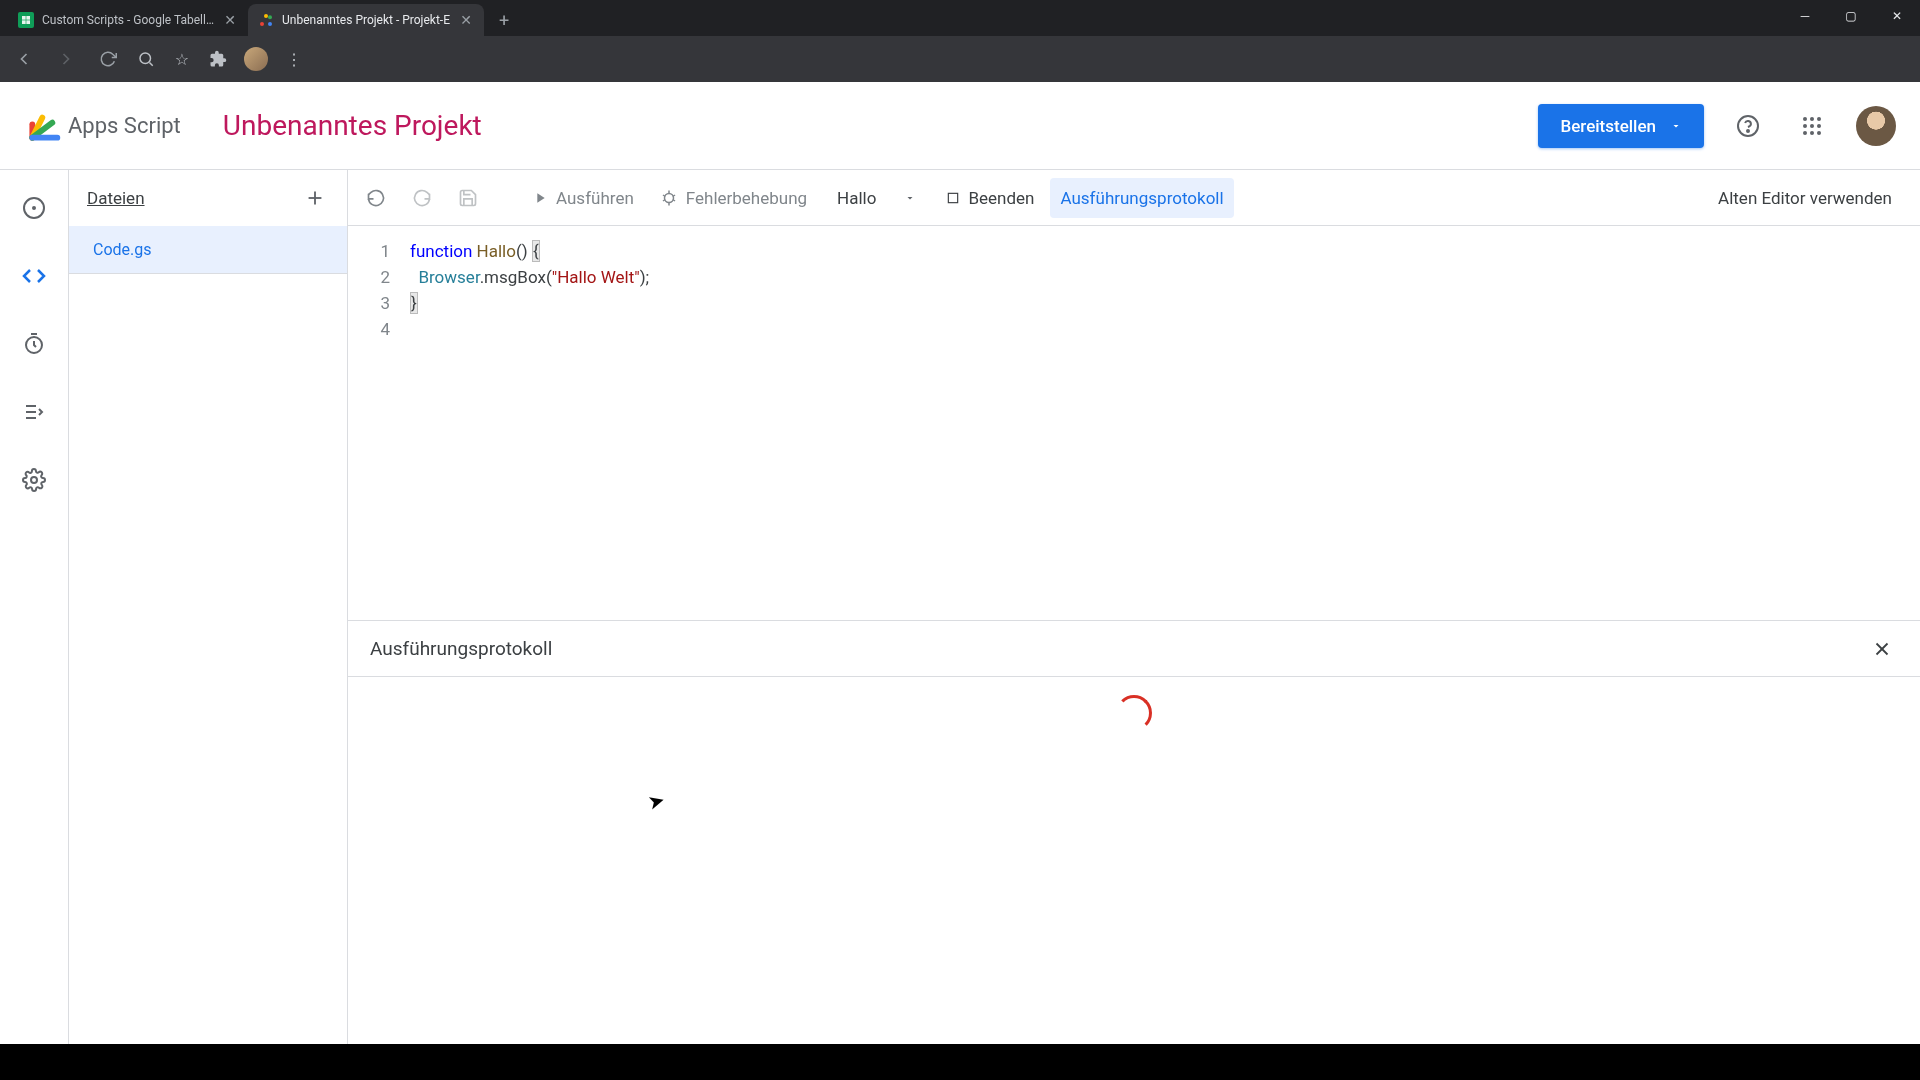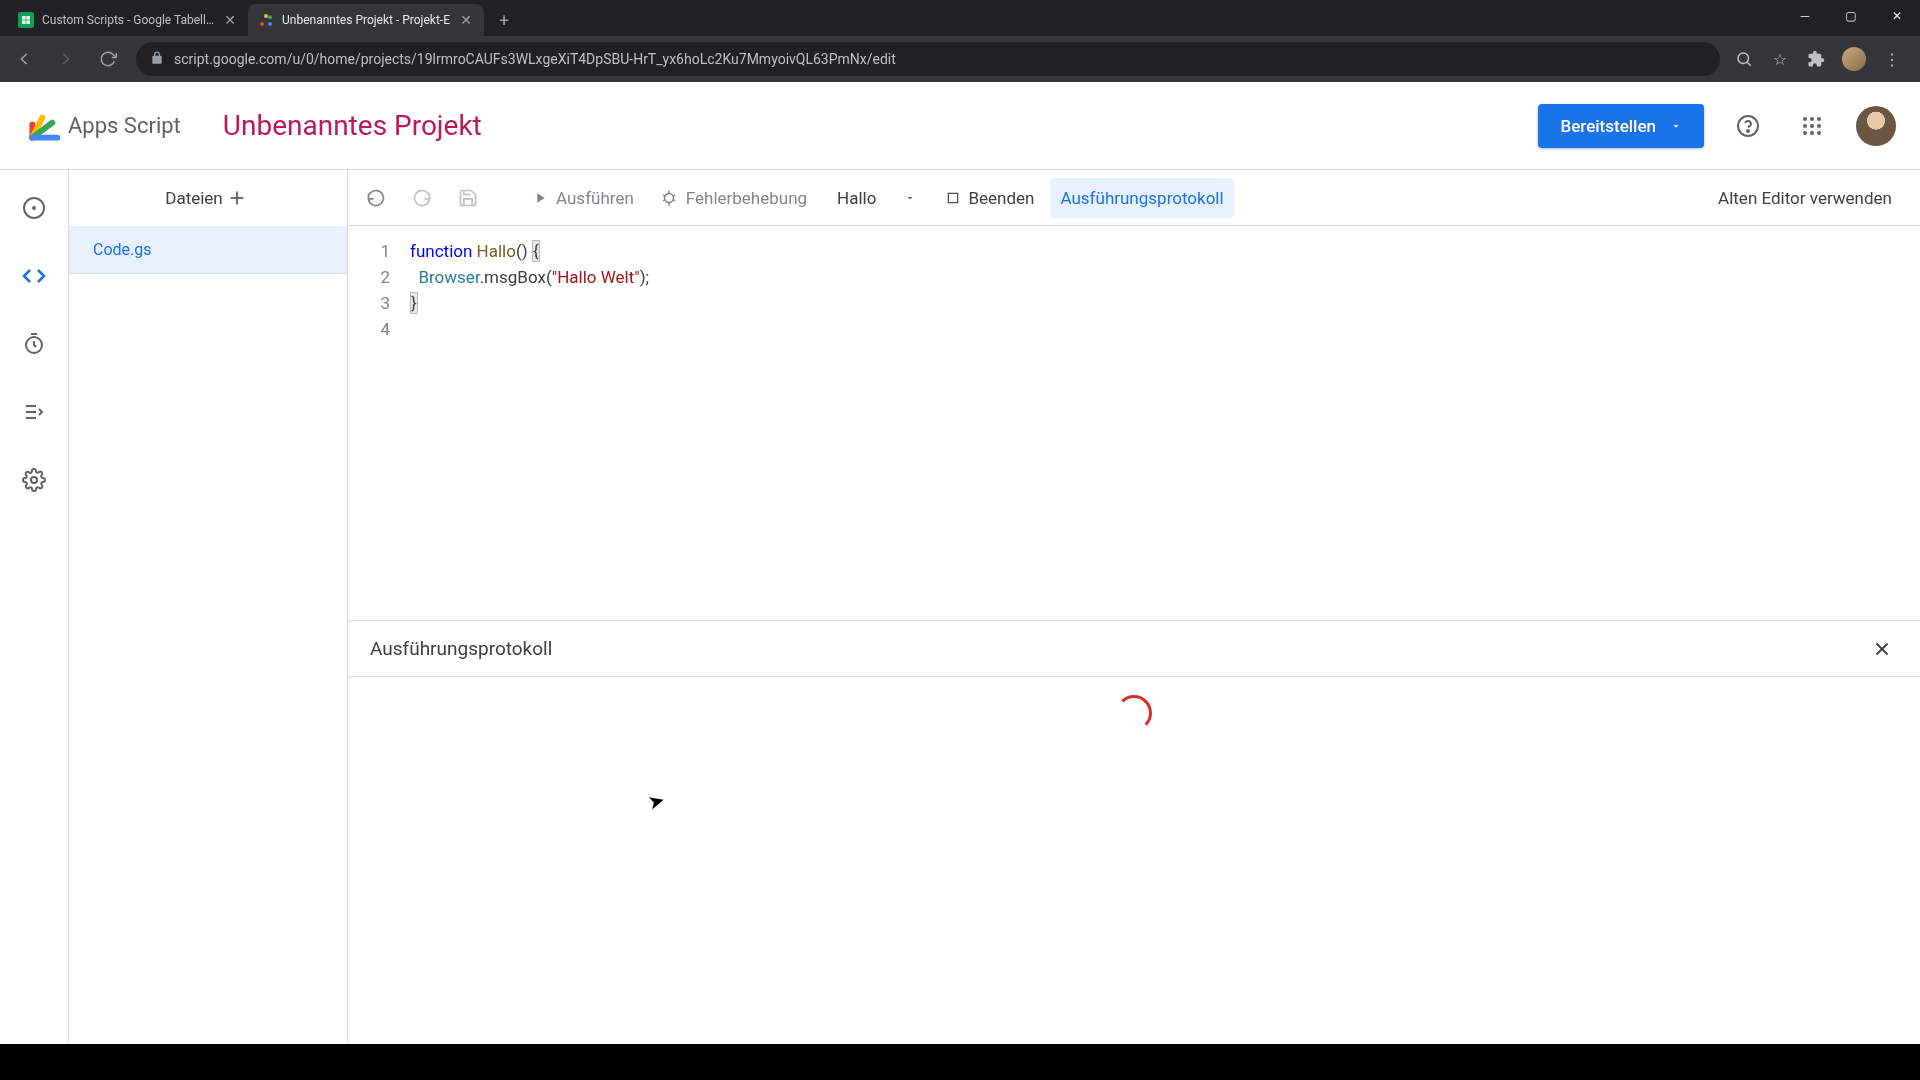--- a/index.html
+++ b/index.html
@@ -40,21 +40,21 @@
   .user-avatar { width: 40px; height: 40px; border-radius: 50%; background: #a0826d center/cover; border: 2px solid transparent; }
 
   
   .app-body { flex: 1; display: flex; min-height: 0; }
   .rail { width: 68px; border-right: 0; display: flex; flex-direction: column; align-items: center; padding-top: 18px; gap: 28px; }
   .rail-item { width: 40px; height: 40px; display: flex; align-items: center; justify-content: center; color: #5f6368; border-radius: 50%; }
   .rail-item.active { color: #1a73e8; }
   .rail-item svg { width: 24px; height: 24px; }
 
   .sidebar { width: 280px; border-left: 1px solid #dadce0; border-right: 1px solid #dadce0; display: flex; flex-direction: column; }
-  .sb-section { height: 56px; display: flex; align-items: center; justify-content: center; padding: 0 18px; font-size: 17px; color: #3c4043; border-bottom: 1px solid #dadce0; }
+  .sb-section { height: 56px; display: flex; align-items: center; justify-content: space-between; padding: 0 18px; font-size: 17px; color: #3c4043; border-bottom: 1px solid #dadce0; text-decoration: underline; }
   .sb-section:first-child { border-bottom: none; }
   .sb-add { width: 28px; height: 28px; color: #5f6368; display: flex; align-items: center; justify-content: center; }
   .sb-file { height: 48px; display: flex; align-items: center; padding: 0 24px; font-size: 16px; color: #1a73e8; background: #e8f0fe; border-bottom: 1px solid #dadce0; }
 
   .main { flex: 1; display: flex; flex-direction: column; min-width: 0; }
   .toolbar { height: 56px; border-bottom: 1px solid #dadce0; display: flex; align-items: center; padding: 0 18px; gap: 6px; }
   .tb-btn { height: 40px; display: flex; align-items: center; justify-content: space-between; color: #80868b; padding: 0 10px; border-radius: 4px; gap: 8px; font-size: 17px; }
   .tb-btn.icon-only { width: 40px; padding: 0; }
   .tb-btn.active { background: #e8f0fe; color: #1a73e8; }
   .tb-btn.dark-text { color: #3c4043; }
@@ -125,26 +125,20 @@
         <svg width="20" height="20" viewBox="0 0 24 24" fill="none" stroke="currentColor" stroke-width="2">
           <polyline points="9 18 15 12 9 6"></polyline>
         </svg>
       </div>
     <div class="nav-btn">
         <svg width="18" height="18" viewBox="0 0 24 24" fill="none" stroke="currentColor" stroke-width="2">
           <path d="M23 4v6h-6"></path>
           <path d="M20.49 15a9 9 0 1 1-2.12-9.36L23 10"></path>
         </svg>
       </div>
-    <div class="url-field">
-      <span class="lock"><svg width="14" height="14" viewBox="0 0 24 24" fill="currentColor">
-            <path d="M18 8h-1V6a5 5 0 0 0-10 0v2H6a2 2 0 0 0-2 2v10a2 2 0 0 0 2 2h12a2 2 0 0 0 2-2V10a2 2 0 0 0-2-2zM9 6a3 3 0 0 1 6 0v2H9z"></path>
-          </svg></span>
-      <span class="url-text">script.google.com/u/0/home/projects/19lrmroCAUFs3WLxgeXiT4DpSBU-HrT_yx6hoLc2Ku7MmyoivQL63PmNx/edit</span>
-    </div>
     <div class="addr-right">
       <div class="addr-icon">
           <svg viewBox="0 0 24 24" width="18" height="18" fill="none" stroke="currentColor" stroke-width="2">
             <circle cx="11" cy="11" r="7"></circle>
             <line x1="21" y1="21" x2="16.65" y2="16.65"></line>
           </svg>
         </div>
       <div class="addr-icon">☆</div>
       <div class="addr-icon">
           <svg viewBox="0 0 24 24" width="18" height="18" fill="currentColor">

